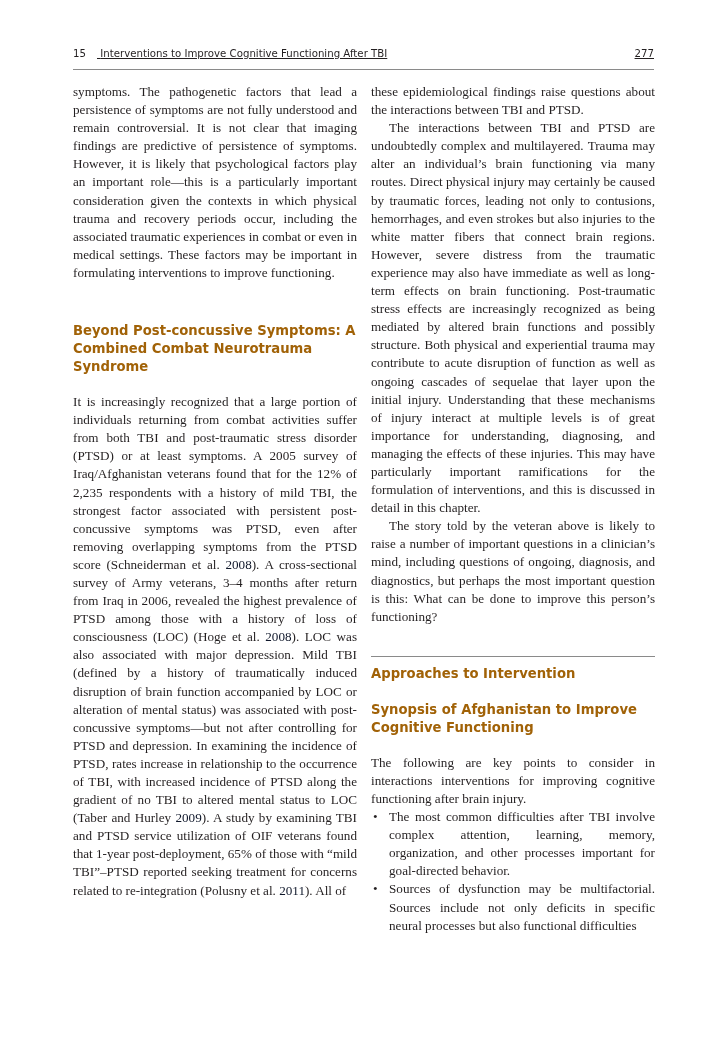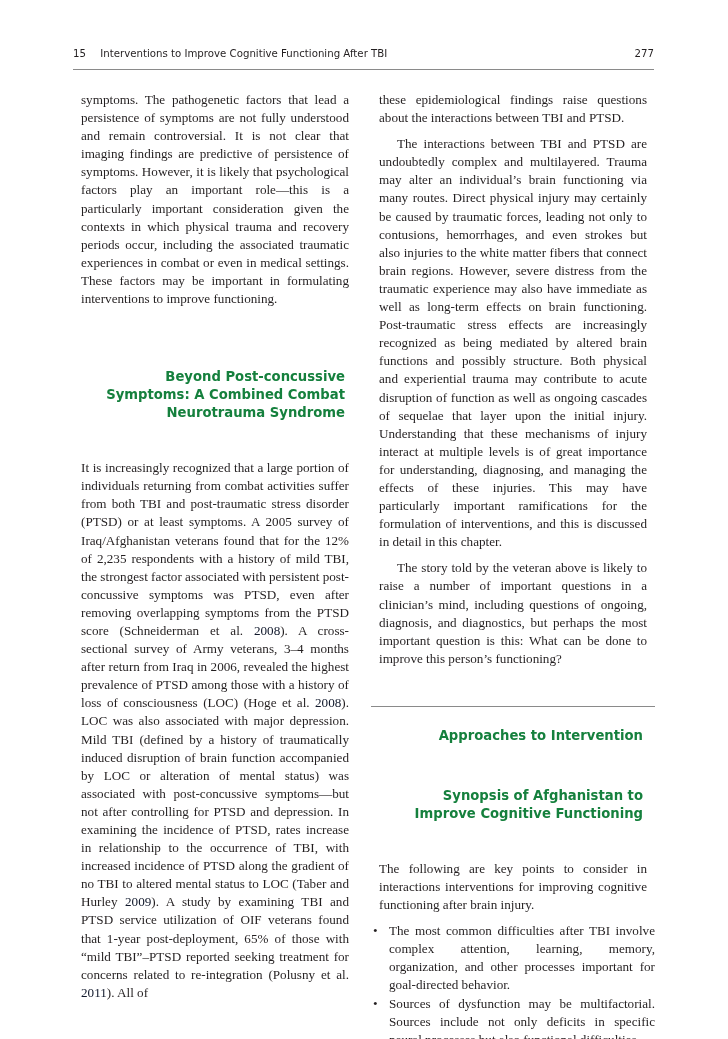--- a/index.html
+++ b/index.html
@@ -1,35 +1,35 @@
 <!DOCTYPE html>
 <html><head>
 <meta charset="utf-8">
 <style>
   html, body { margin: 0; padding: 0; background: #ffffff; }
   body { width: 728px; height: 1039px; position: relative; overflow: hidden; color: #231f20; }
   .header {
     position: absolute; left: 73px; top: 48px; width: 581px;
     font-family: "DejaVu Sans", sans-serif; font-size: 10.2px; color: #231f20;
-    display: flex; justify-content: space-between; align-items: baseline;
+    display: flex; justify-content: space-between; align-items: baseline; text-decoration: underline;
   }
   .header .chap-num { display: inline-block; width: 24px; }
   .header-rule { position: absolute; left: 73px; top: 69px; width: 581px; height: 0; border-top: 1px solid #8a8a8a; }
   .col {
     position: absolute; top: 83px; width: 284px;
     font-family: "Liberation Serif", serif; font-size: 13.15px; line-height: 18.1px;
     text-align: justify; color: #231f20;
   }
   .col-left { left: 73px; }
   .col-right { left: 371px; }
-  .col p { margin: 8px; }
+  .col p { margin: 0; }
   .col p.indent { text-indent: 18px; }
   .heading {
     font-family: "DejaVu Sans", sans-serif; font-weight: bold; font-size: 13.2px;
-    line-height: 18px; text-align: right; color: #15803d; margin: 12px;
+    line-height: 18px; text-align: left; color: #a16207; margin: 0;
   }
   .cite { color: #0f172a; }
   .section-rule { border-top: 1px solid #8a8a8a; height: 0; }
   ul.bullets { list-style: none; margin: 0; padding: 0; }
   ul.bullets li { position: relative; padding-left: 18px; }
   ul.bullets li .bullet { position: absolute; left: 2px; top: 0; }
 </style>
 </head>
 <body>
 

